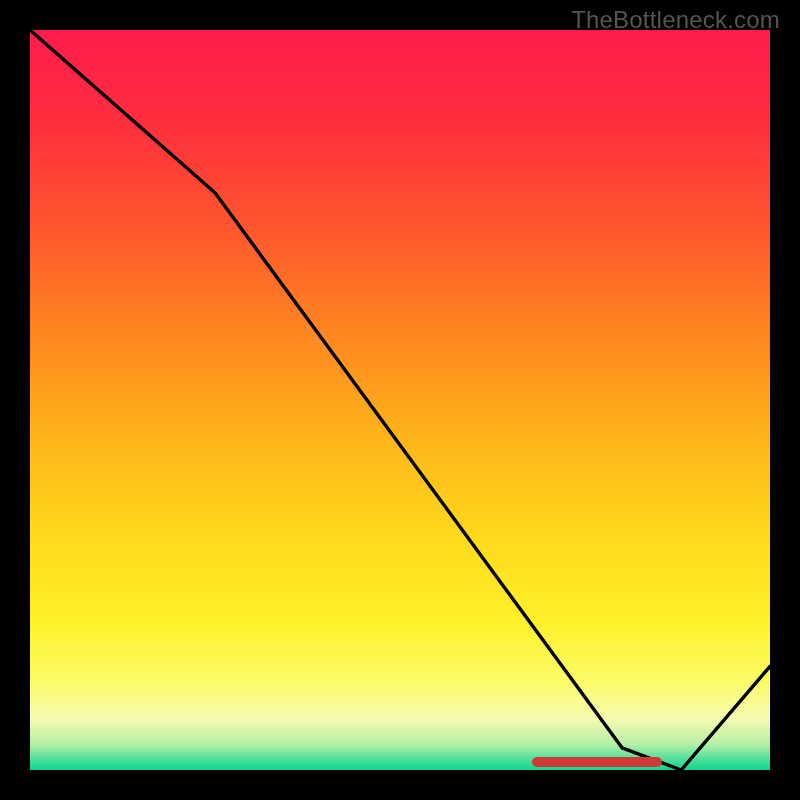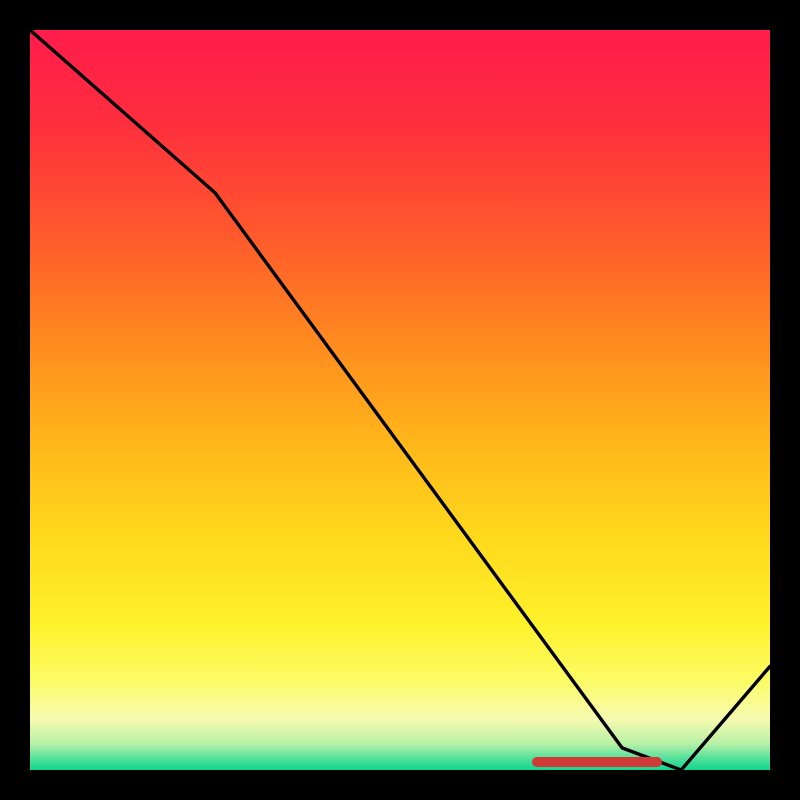--- a/index.html
+++ b/index.html
@@ -48,20 +48,21 @@
     border-radius: 5px;
     background: #cf3a37;
     filter: blur(0.3px);
   }
 </style>
 </head>
 <body>
 
 <div class="stage">
 
+  <div class="watermark">TheBottleneck.com</div>
 
   <div class="plot">
     <svg viewBox="0 0 740 740">
       <defs>
         <linearGradient id="bgGrad" x1="0" y1="0" x2="0" y2="1">
         <stop offset="0%" stop-color="#ff1c4b"></stop>
             <stop offset="12%" stop-color="#ff2d3e"></stop>
             <stop offset="28.000000000000004%" stop-color="#ff5a2c"></stop>
             <stop offset="42%" stop-color="#ff8a1f"></stop>
             <stop offset="55.00000000000001%" stop-color="#ffb41a"></stop>

